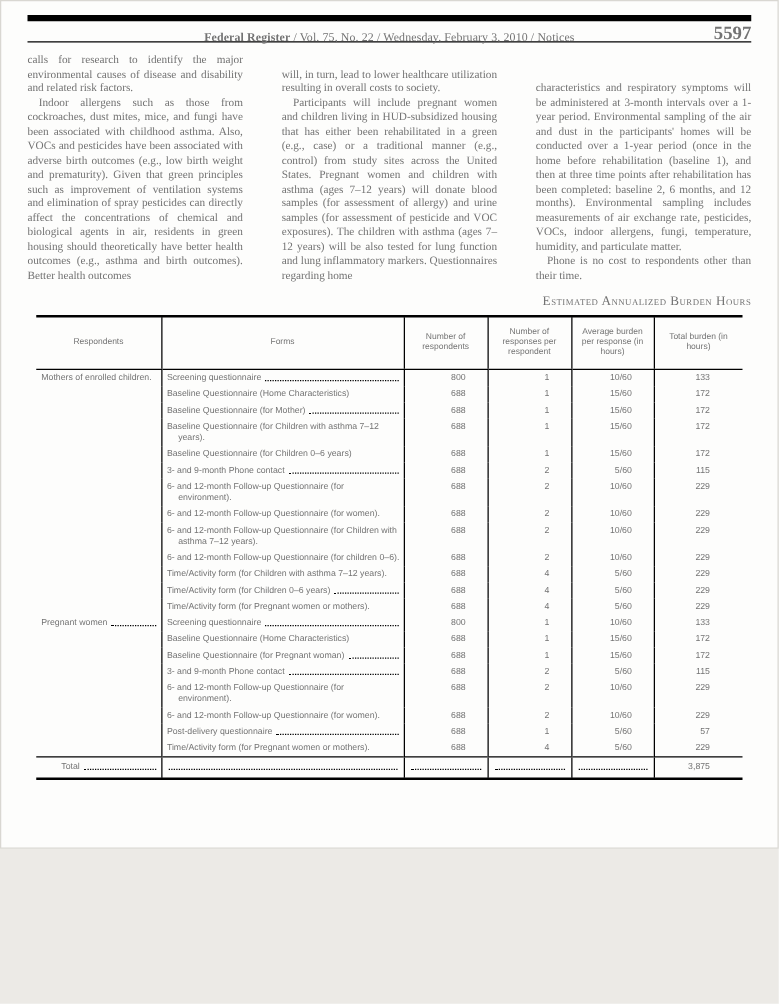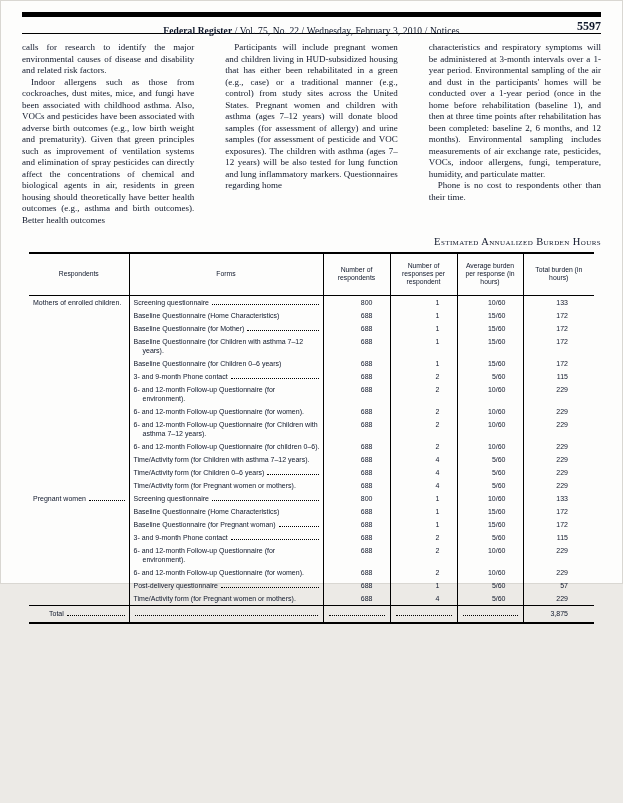--- a/index.html
+++ b/index.html
@@ -1,36 +1,36 @@
 <!DOCTYPE html>
 <html><head>
 <meta charset="utf-8">
 <style>
   * { margin: 0; padding: 0; box-sizing: border-box; }
   html, body { width: 623px; height: 803px; }
   body { background: #eceae6; overflow: hidden; }
   .page {
-    width: 623px; height: 584px; background: #fdfdfc;
+    width: 623px; height: 679px; background: #fdfdfc;
     box-shadow: inset 0 0 0 1px #d9d7d2;
     padding: 12px 22px 0 22px;
     font-family: "Liberation Serif", serif;
-    color: #0f172a;
+    color: #737373;
     position: relative;
   }
 
   
   .rule-thick { height: 5px; background: #000; }
   .mast-line { position: relative; text-align: center; padding: 3px 0 2px; height: 16px; }
   .mast-title { font-size: 9.5px; letter-spacing: 0.1px; }
   .mast-title .journal { font-weight: bold; }
-  .page-num { position: absolute; right: 0; top: 2px; font-weight: bold; font-size: 12px; }
+  .page-num { position: absolute; right: 0; top: 2px; font-weight: bold; font-size: 15px; }
   .rule-thin { height: 1px; background: #000; }
 
   
-  .cols { display: flex; gap: 31px; margin-top: 8px; }
+  .cols { display: flex; gap: 31px; margin-top: 8px; align-items: flex-end; }
   .col { flex: 1; font-size: 9px; line-height: 11.5px; text-align: justify; }
   .col p { margin: 0; }
   .col p.ind { text-indent: 9px; }
 
   
   .tbl-title {
     margin-top: 10px; text-align: right;
     font-variant: small-caps; font-size: 10.5px; letter-spacing: 0.4px;
   }
 
@@ -79,20 +79,21 @@
     </div>
     <div class="rule-thin"></div>
   </div>
 
   <div class="cols">
     <div class="col">
       <p>calls for research to identify the major environmental causes of disease and disability and related risk factors.</p>
       <p class="ind">Indoor allergens such as those from cockroaches, dust mites, mice, and fungi have been associated with childhood asthma. Also, VOCs and pesticides have been associated with adverse birth outcomes (e.g., low birth weight and prematurity). Given that green principles such as improvement of ventilation systems and elimination of spray pesticides can directly affect the concentrations of chemical and biological agents in air, residents in green housing should theoretically have better health outcomes (e.g., asthma and birth outcomes). Better health outcomes</p>
     </div>
     <div class="col">
+      <p>will, in turn, lead to lower healthcare utilization resulting in overall costs to society.</p>
       <p class="ind">Participants will include pregnant women and children living in HUD-subsidized housing that has either been rehabilitated in a green (e.g., case) or a traditional manner (e.g., control) from study sites across the United States. Pregnant women and children with asthma (ages 7–12 years) will donate blood samples (for assessment of allergy) and urine samples (for assessment of pesticide and VOC exposures). The children with asthma (ages 7–12 years) will be also tested for lung function and lung inflammatory markers. Questionnaires regarding home</p>
     </div>
     <div class="col">
       <p>characteristics and respiratory symptoms will be administered at 3-month intervals over a 1-year period. Environmental sampling of the air and dust in the participants' homes will be conducted over a 1-year period (once in the home before rehabilitation (baseline 1), and then at three time points after rehabilitation has been completed: baseline 2, 6 months, and 12 months). Environmental sampling includes measurements of air exchange rate, pesticides, VOCs, indoor allergens, fungi, temperature, humidity, and particulate matter.</p>
       <p class="ind">Phone is no cost to respondents other than their time.</p>
     </div>
   </div>
 
   <div class="tbl-title">Estimated Annualized Burden Hours</div>
 

